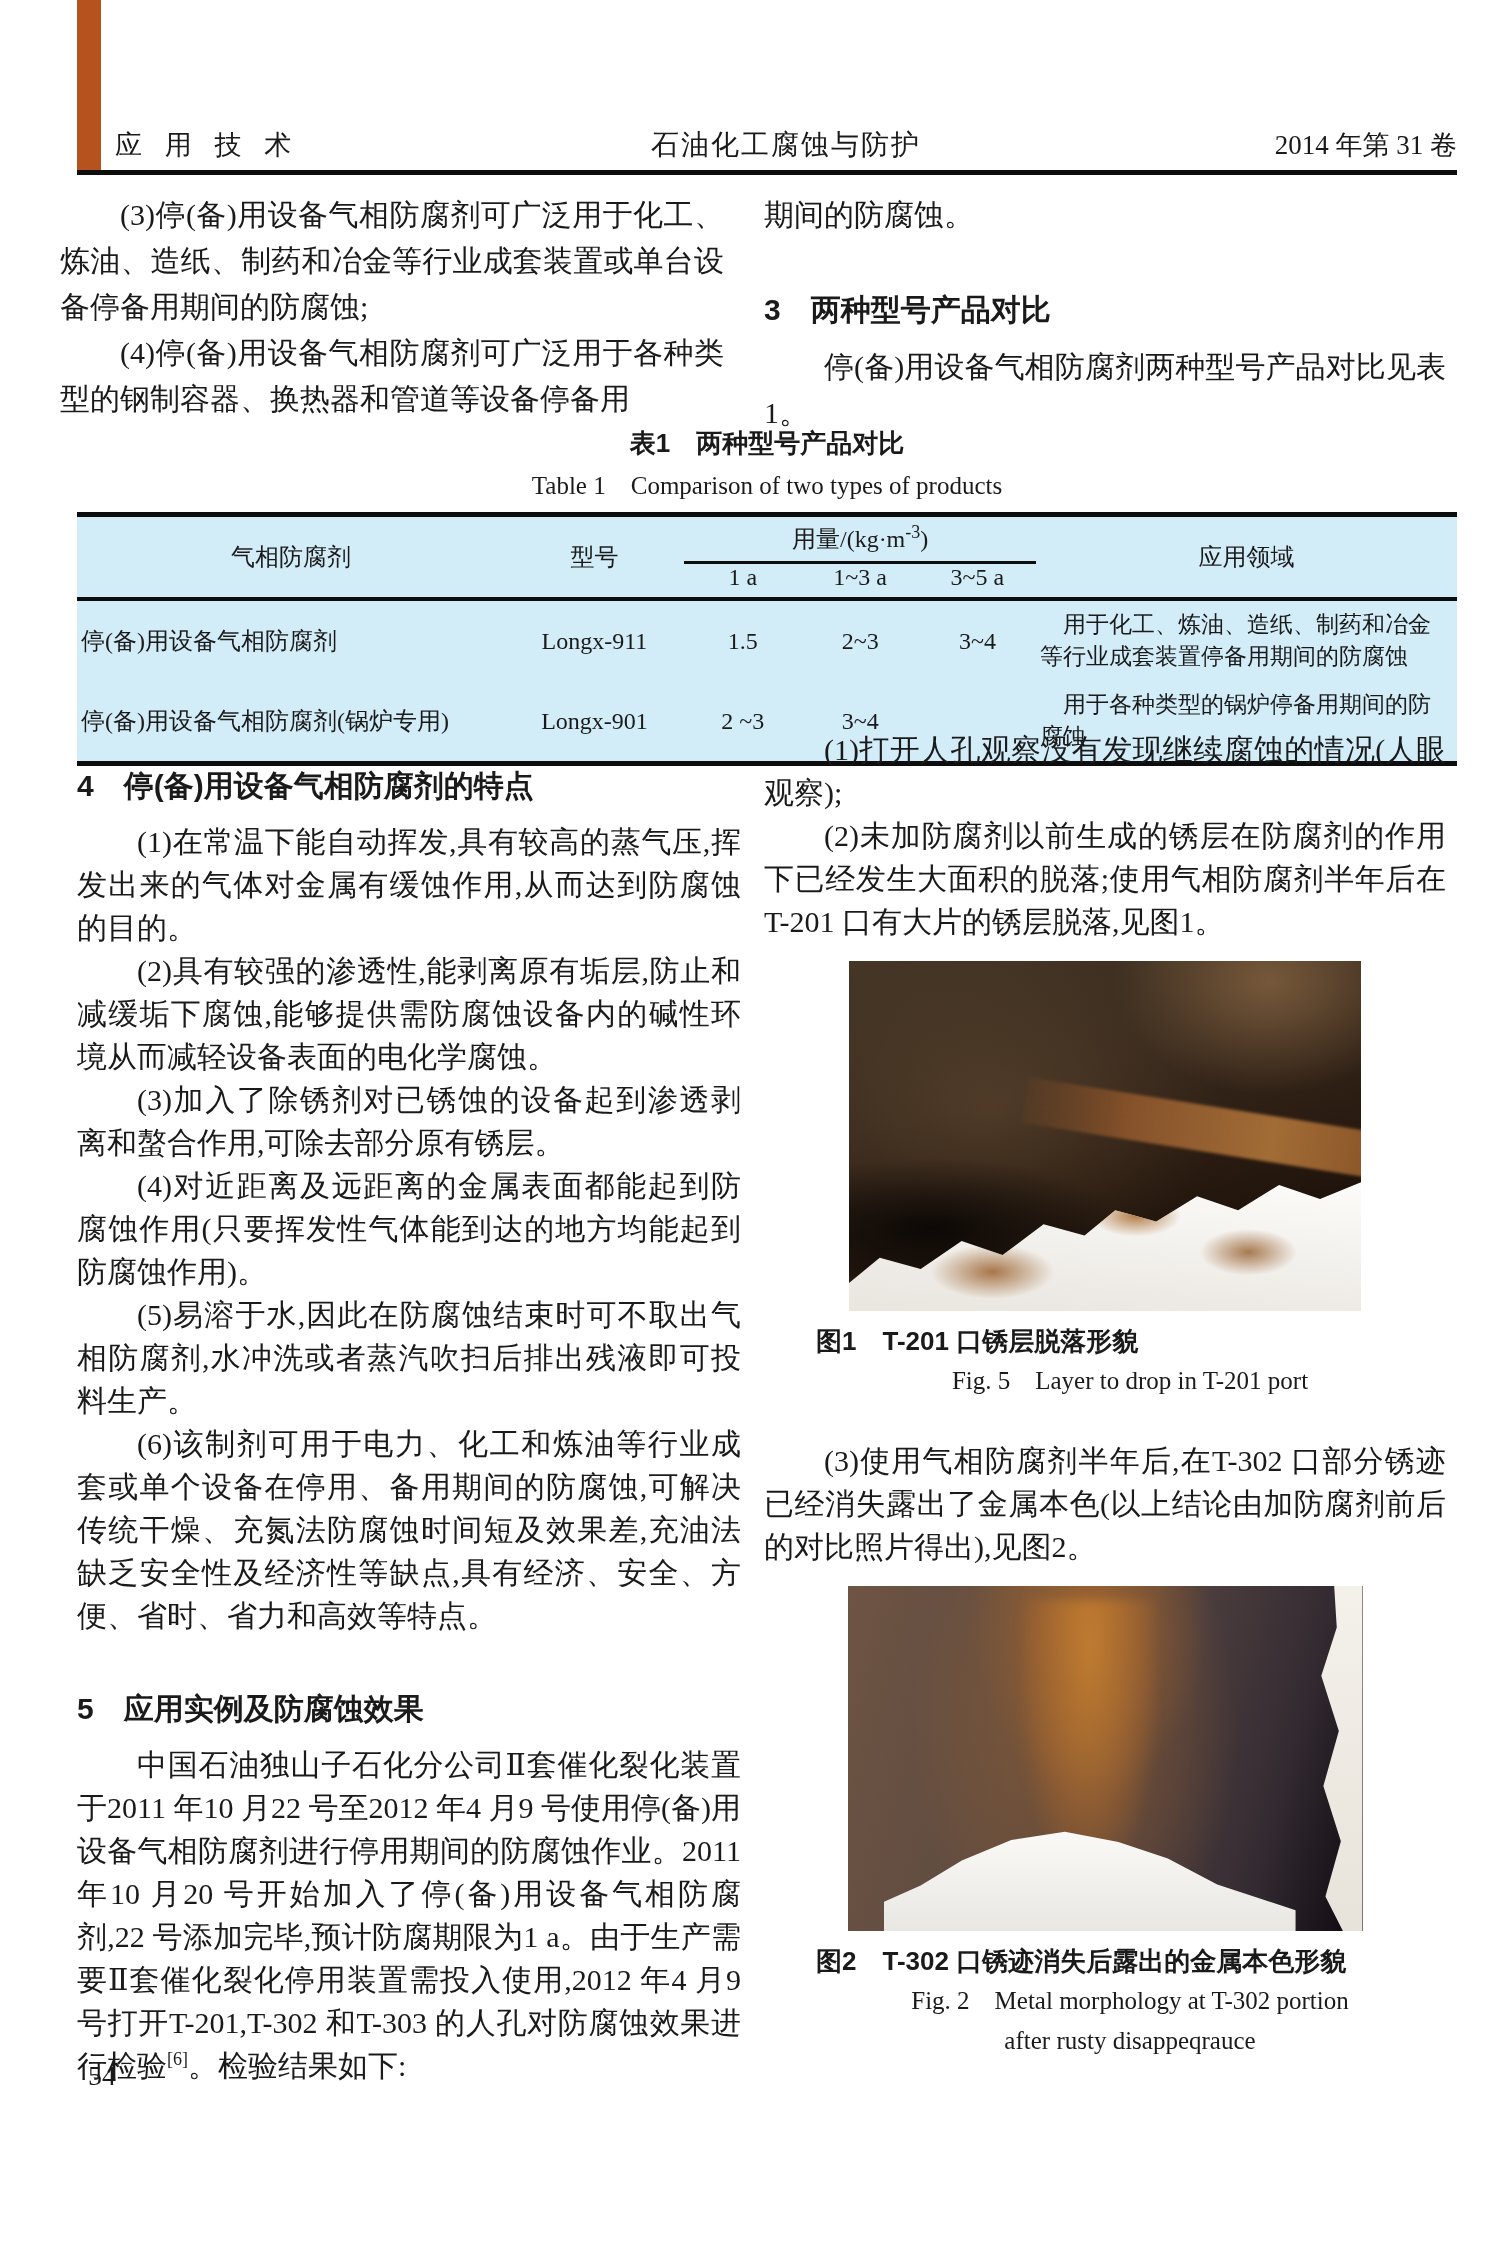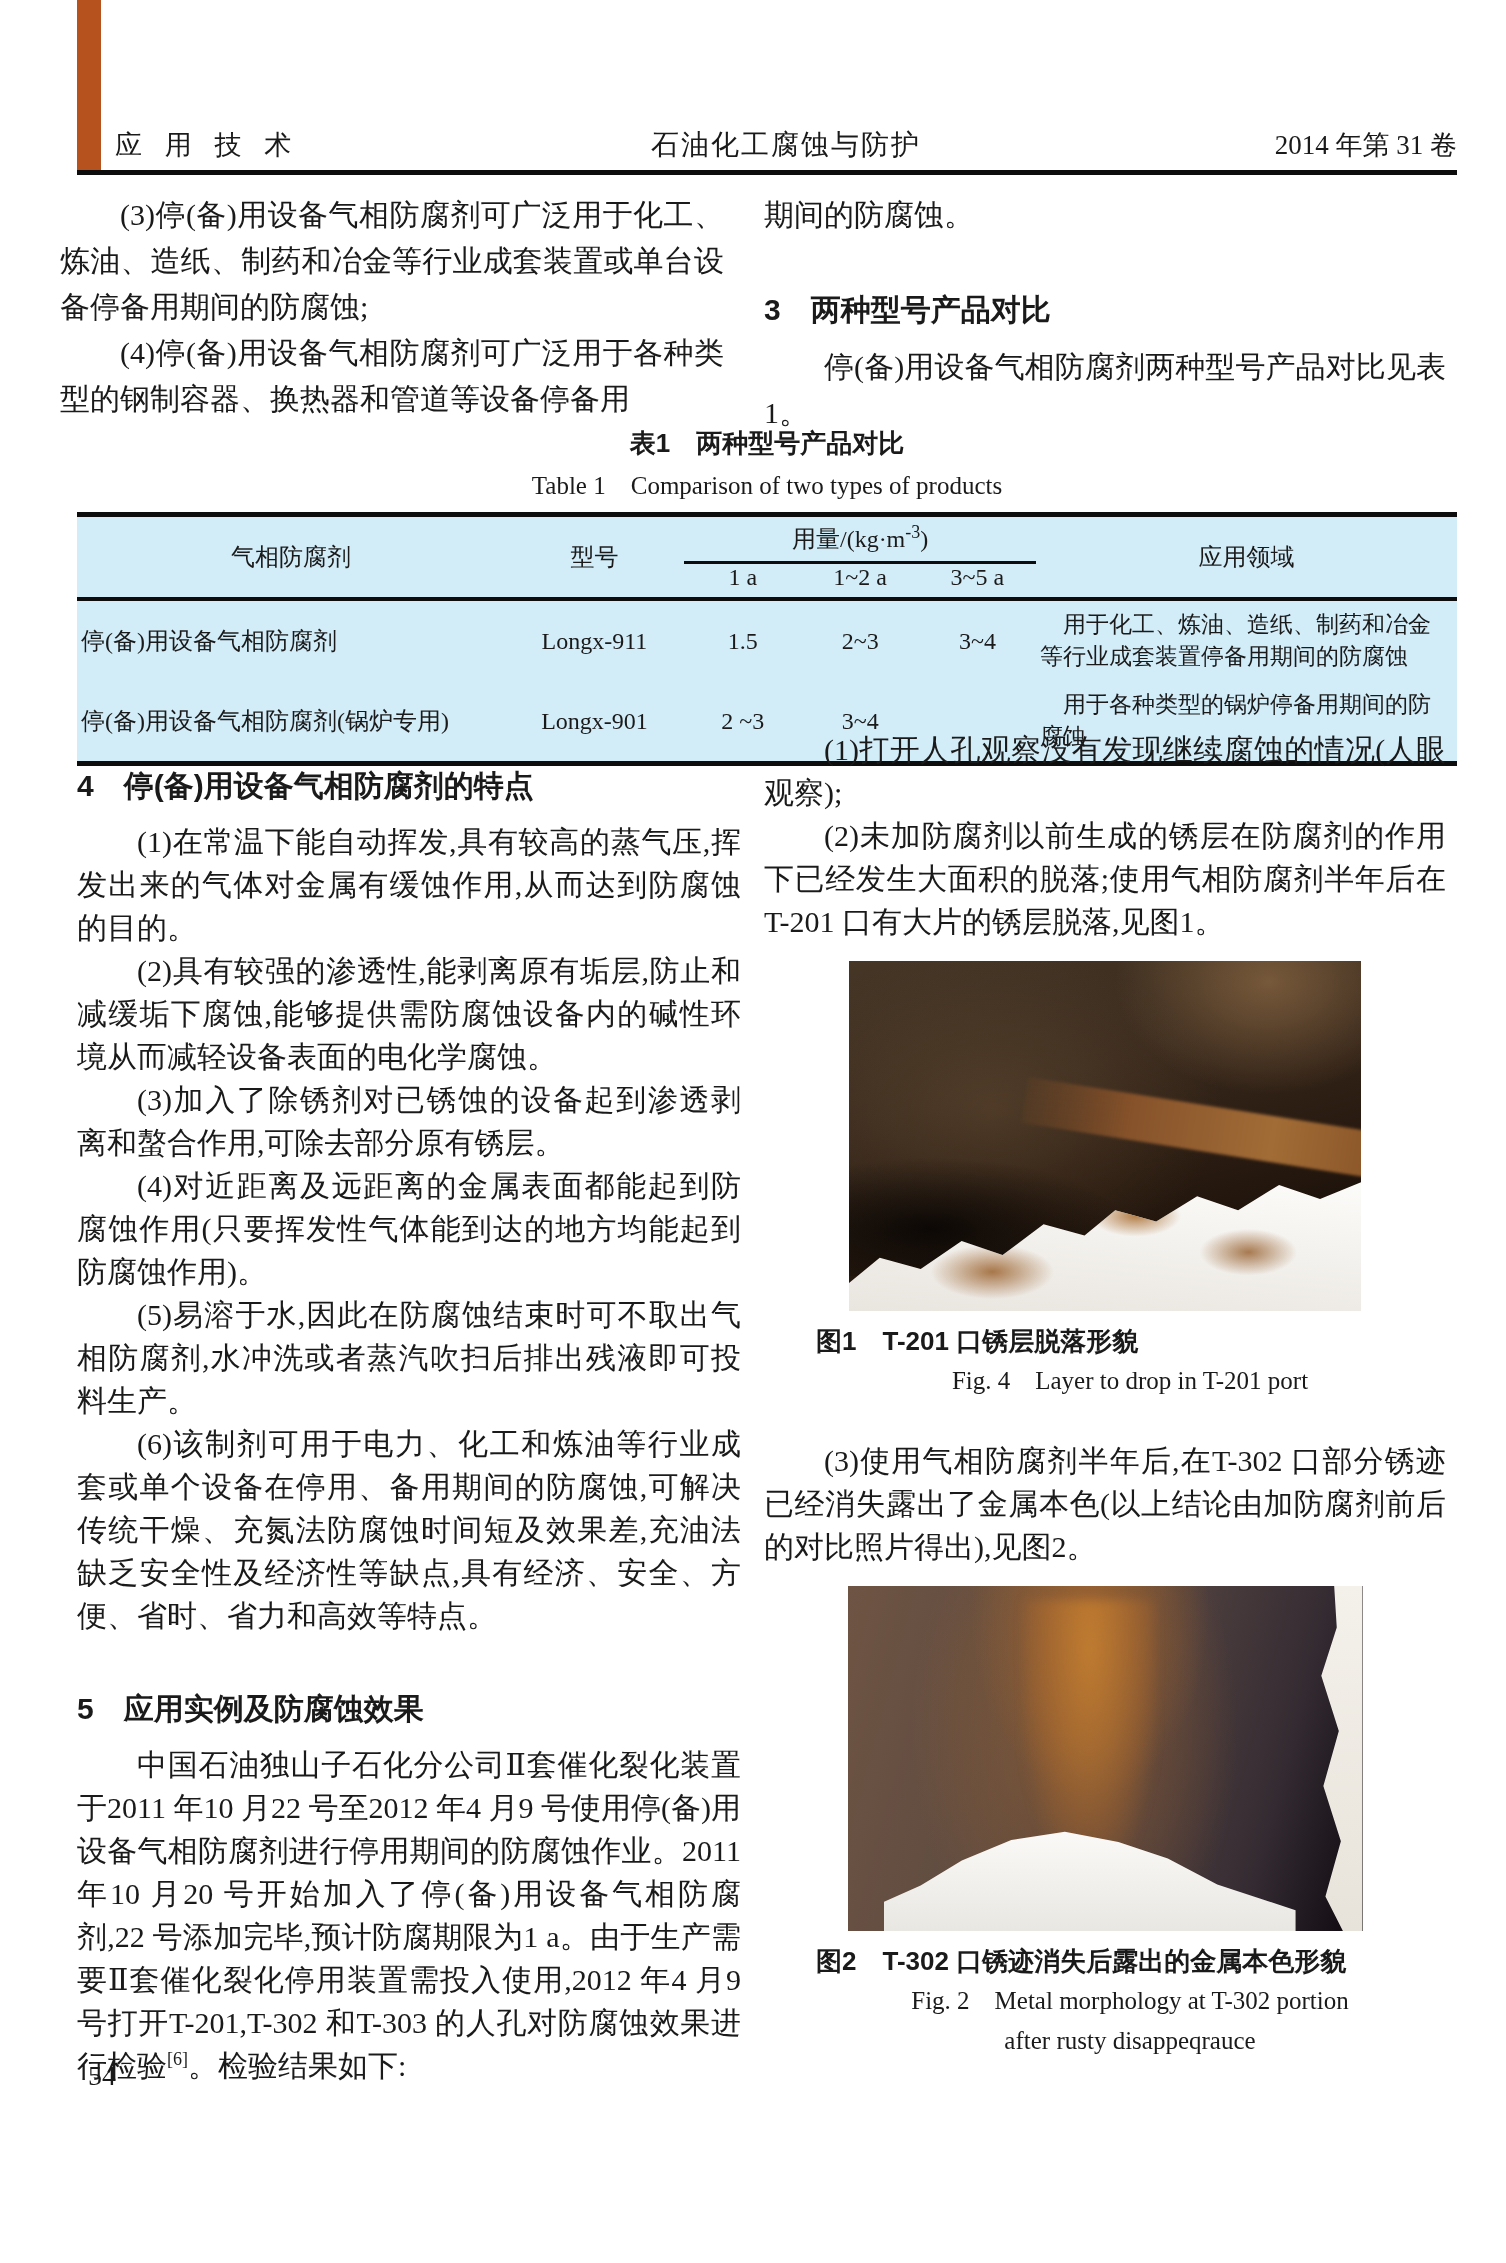--- a/index.html
+++ b/index.html
@@ -144,21 +144,21 @@
       </colgroup>
       <thead>
         <tr>
           <th rowspan="2" class="span2">气相防腐剂</th>
           <th rowspan="2" class="span2">型号</th>
           <th colspan="3" class="usage-group"><span>用量/(kg·m</span><sup class="ref">-3</sup><span>)</span></th>
           <th rowspan="2" class="span2">应用领域</th>
         </tr>
         <tr class="subrow">
           <th>1 a</th>
-          <th>1~2 a</th>
+          <th>1~3 a</th>
           <th>3~5 a</th>
         </tr>
       </thead>
       <tbody>
         <tr>
           <td class="c-product">停(备)用设备气相防腐剂</td>
           <td class="c-center">Longx-911</td>
           <td class="c-num">1.5</td>
           <td class="c-num">2~3</td>
           <td class="c-num">3~4</td>
@@ -196,21 +196,21 @@
     <p>(1)打开人孔观察没有发现继续腐蚀的情况(人眼观察);</p>
     <p>(2)未加防腐剂以前生成的锈层在防腐剂的作用下已经发生大面积的脱落;使用气相防腐剂半年后在T-201 口有大片的锈层脱落,见图1。</p>
 
     <div class="figure figure1">
       <div class="f1-base"></div>
       <div class="f1-beam"></div>
       <div class="f1-dark"></div>
       <div class="f1-snow"></div>
     </div>
     <p class="figcap-zh">图1　T-201 口锈层脱落形貌</p>
-    <p class="figcap-en">Fig. 4　Layer to drop in T-201 port</p>
+    <p class="figcap-en">Fig. 5　Layer to drop in T-201 port</p>
 
     <p class="p-gap">(3)使用气相防腐剂半年后,在T-302 口部分锈迹已经消失露出了金属本色(以上结论由加防腐剂前后的对比照片得出),见图2。</p>
 
     <div class="figure figure2">
       <div class="f2-base"></div>
       <div class="f2-streak"></div>
       <div class="f2-edge"></div>
       <div class="f2-mound"></div>
     </div>
     <p class="figcap-zh">图2　T-302 口锈迹消失后露出的金属本色形貌</p>

